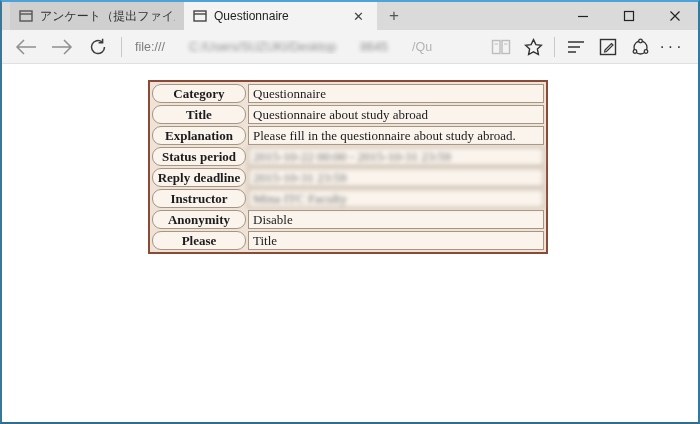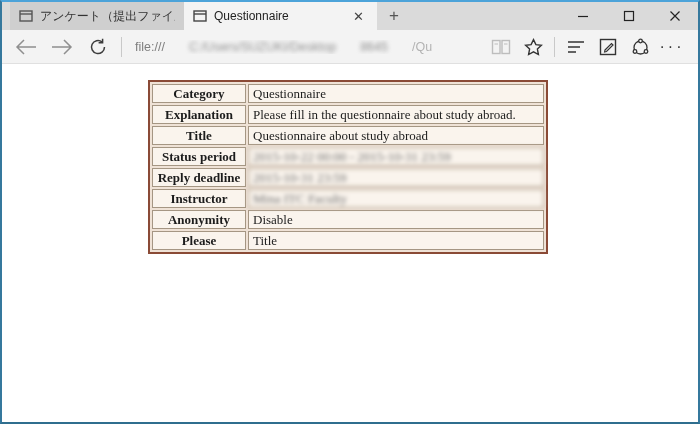--- a/index.html
+++ b/index.html
@@ -59,21 +59,21 @@
     border-collapse:separate; border-spacing:2px;
     background:#efe2d6;
     border:2px solid var(--table-border,#8a4a36);
     font-family:"Liberation Serif", serif; font-size:13px; color:#1c1c1c;
     table-layout:fixed;
   }
   td {
     border:1px solid #a59683; background: var(--table-cell-bg,#faf4ed);
     padding:0 4px; height:17px; line-height:17px; overflow:hidden; white-space:nowrap;
   }
-  td.label-cell { width:94px; text-align:center; font-weight:bold; }
+  td.label-cell { width:94px; text-align:center; font-weight:bold;border-radius:9px; }
   td.value-cell { text-align:left; }
   .blurred { filter: blur(2px); color:#6f6f6f; }
 
   svg { display:block; }
 </style>
 </head>
 <body>
 
 <div class="window">
 
@@ -192,26 +192,26 @@
   </div>
 
   <div class="content">
     <table class="qtable">
       <tbody>
           <tr>
             <td class="label-cell">Category</td>
             <td class="value-cell">Questionnaire</td>
           </tr>
           <tr>
+            <td class="label-cell">Title</td>
+            <td class="value-cell">Questionnaire about study abroad</td>
+          </tr>
+          <tr>
             <td class="label-cell">Explanation</td>
             <td class="value-cell">Please fill in the questionnaire about study abroad.</td>
-          </tr>
-          <tr>
-            <td class="label-cell">Title</td>
-            <td class="value-cell">Questionnaire about study abroad</td>
           </tr>
           <tr>
             <td class="label-cell">Status period</td>
             <td class="value-cell blurred">2015-10-22 00:00 - 2015-10-31 23:59</td>
           </tr>
           <tr>
             <td class="label-cell">Reply deadline</td>
             <td class="value-cell blurred">2015-10-31 23:59</td>
           </tr>
           <tr>

